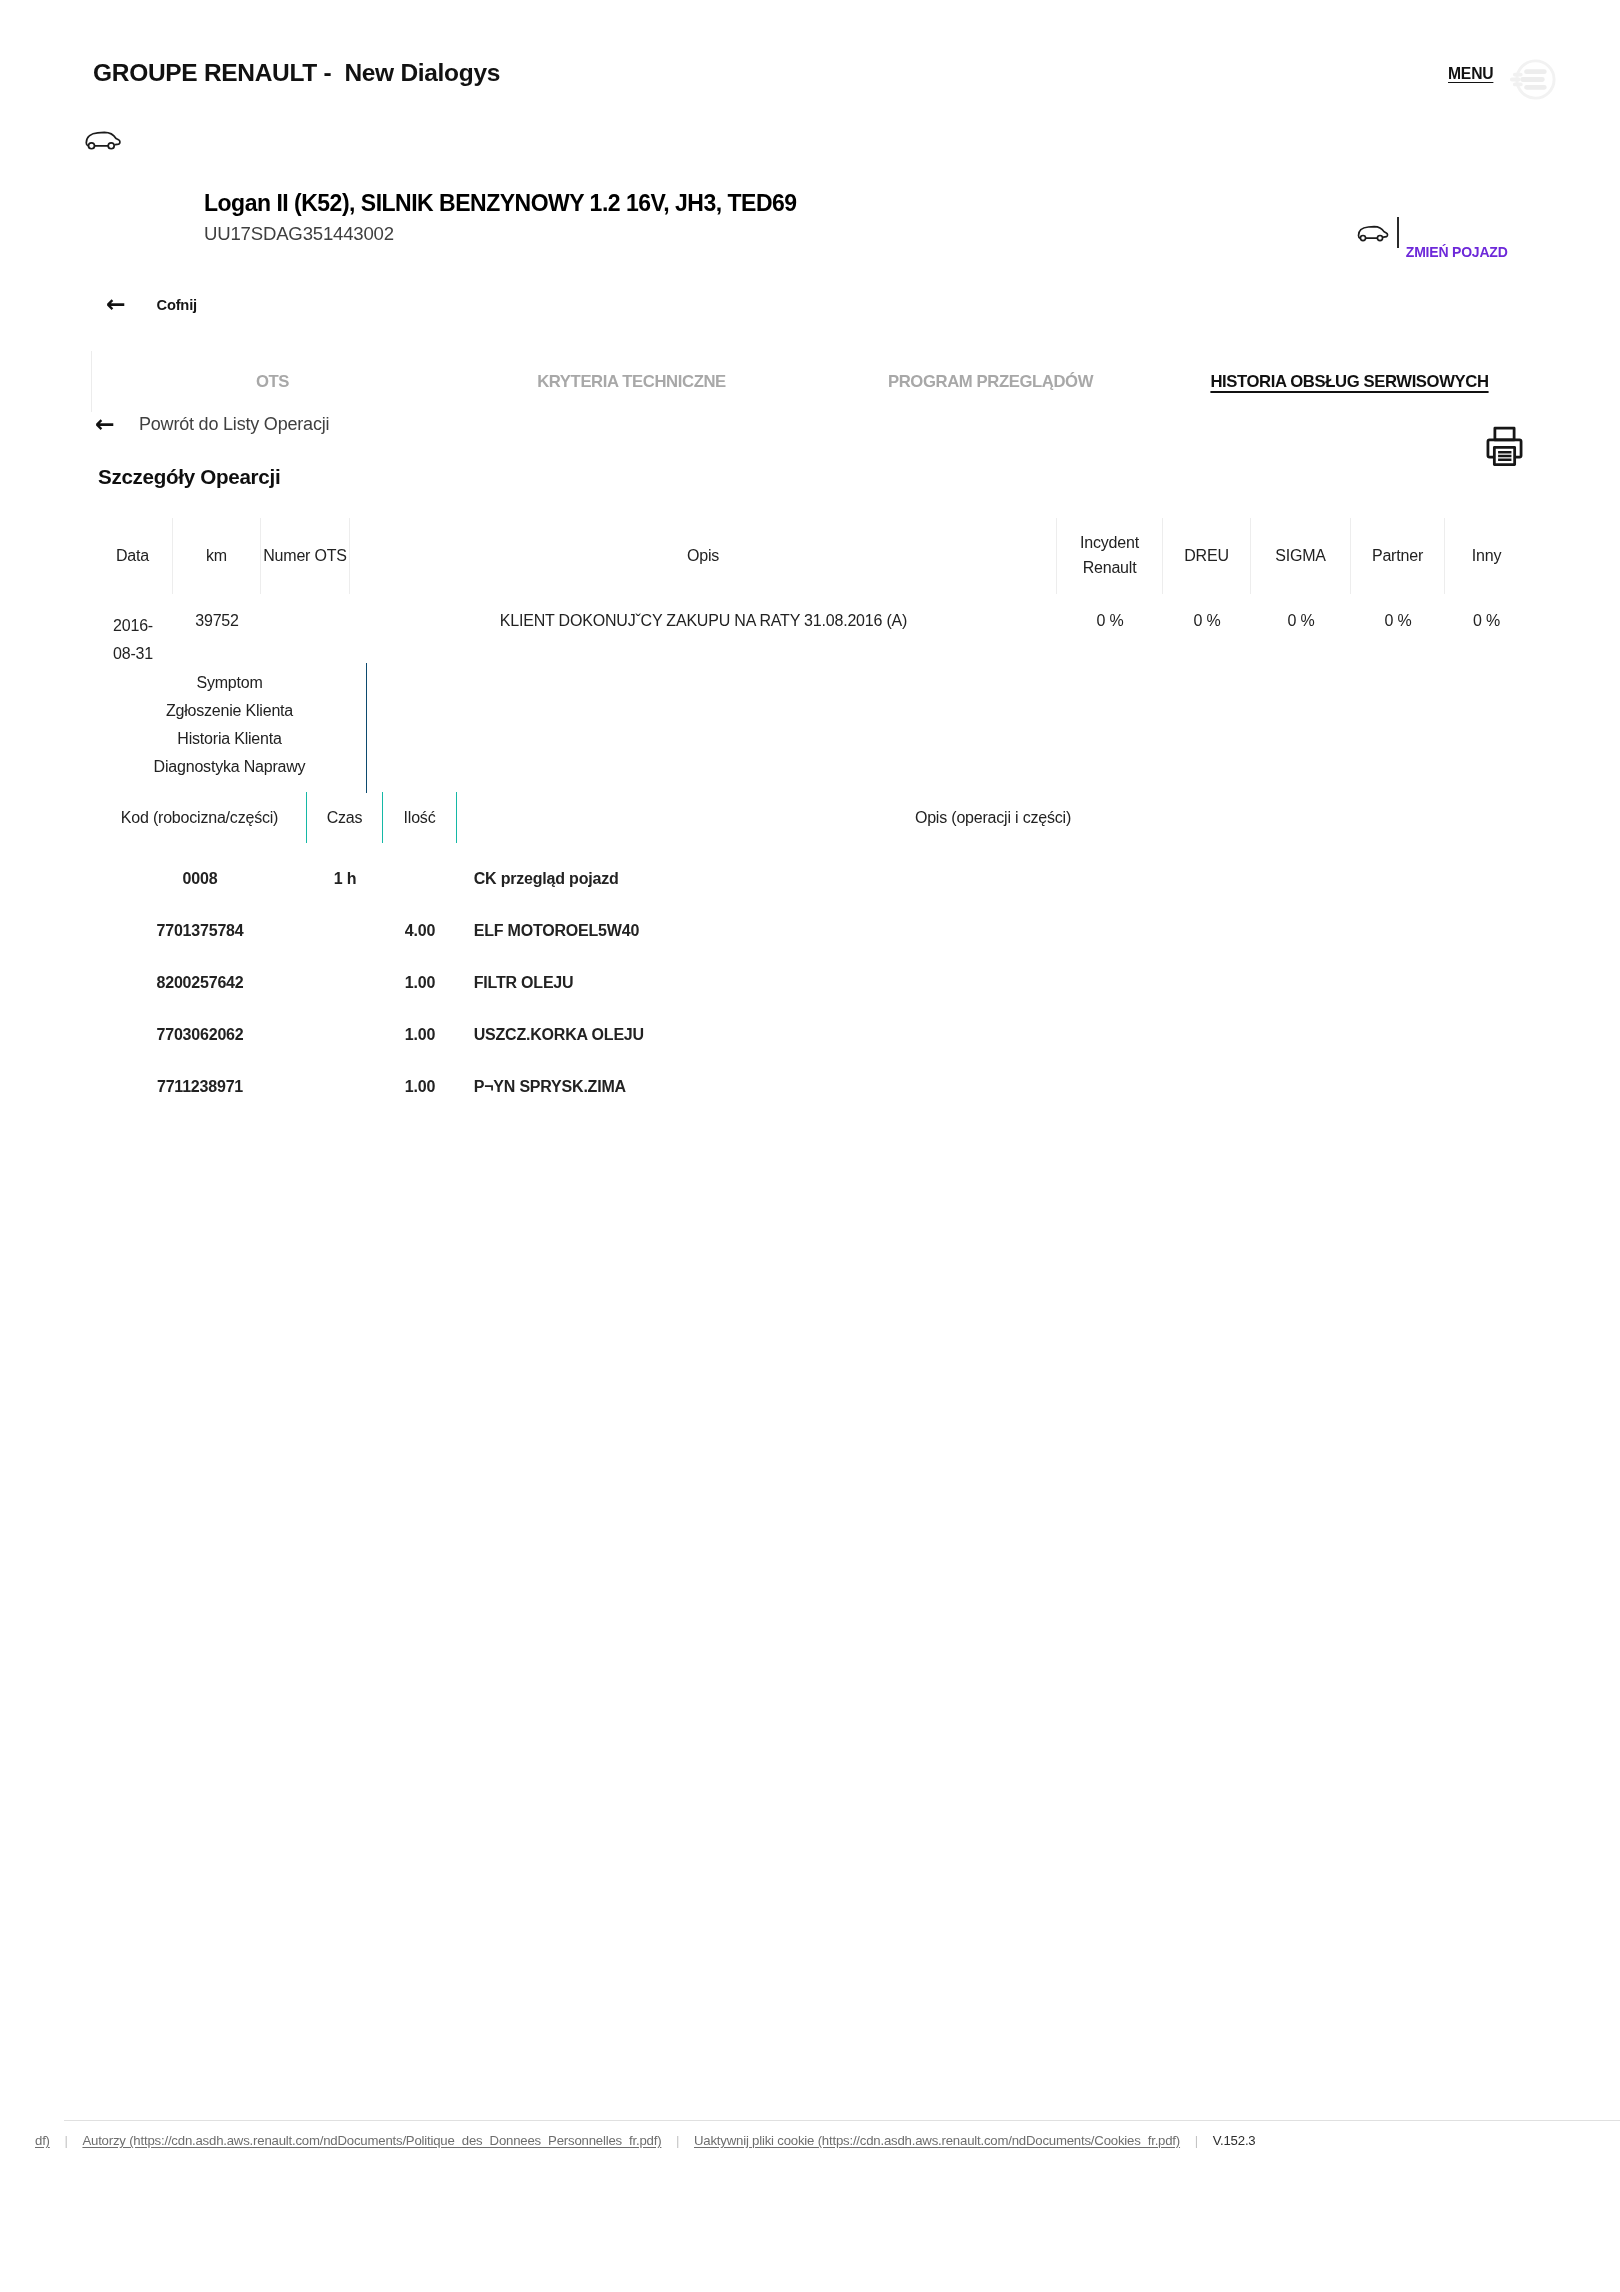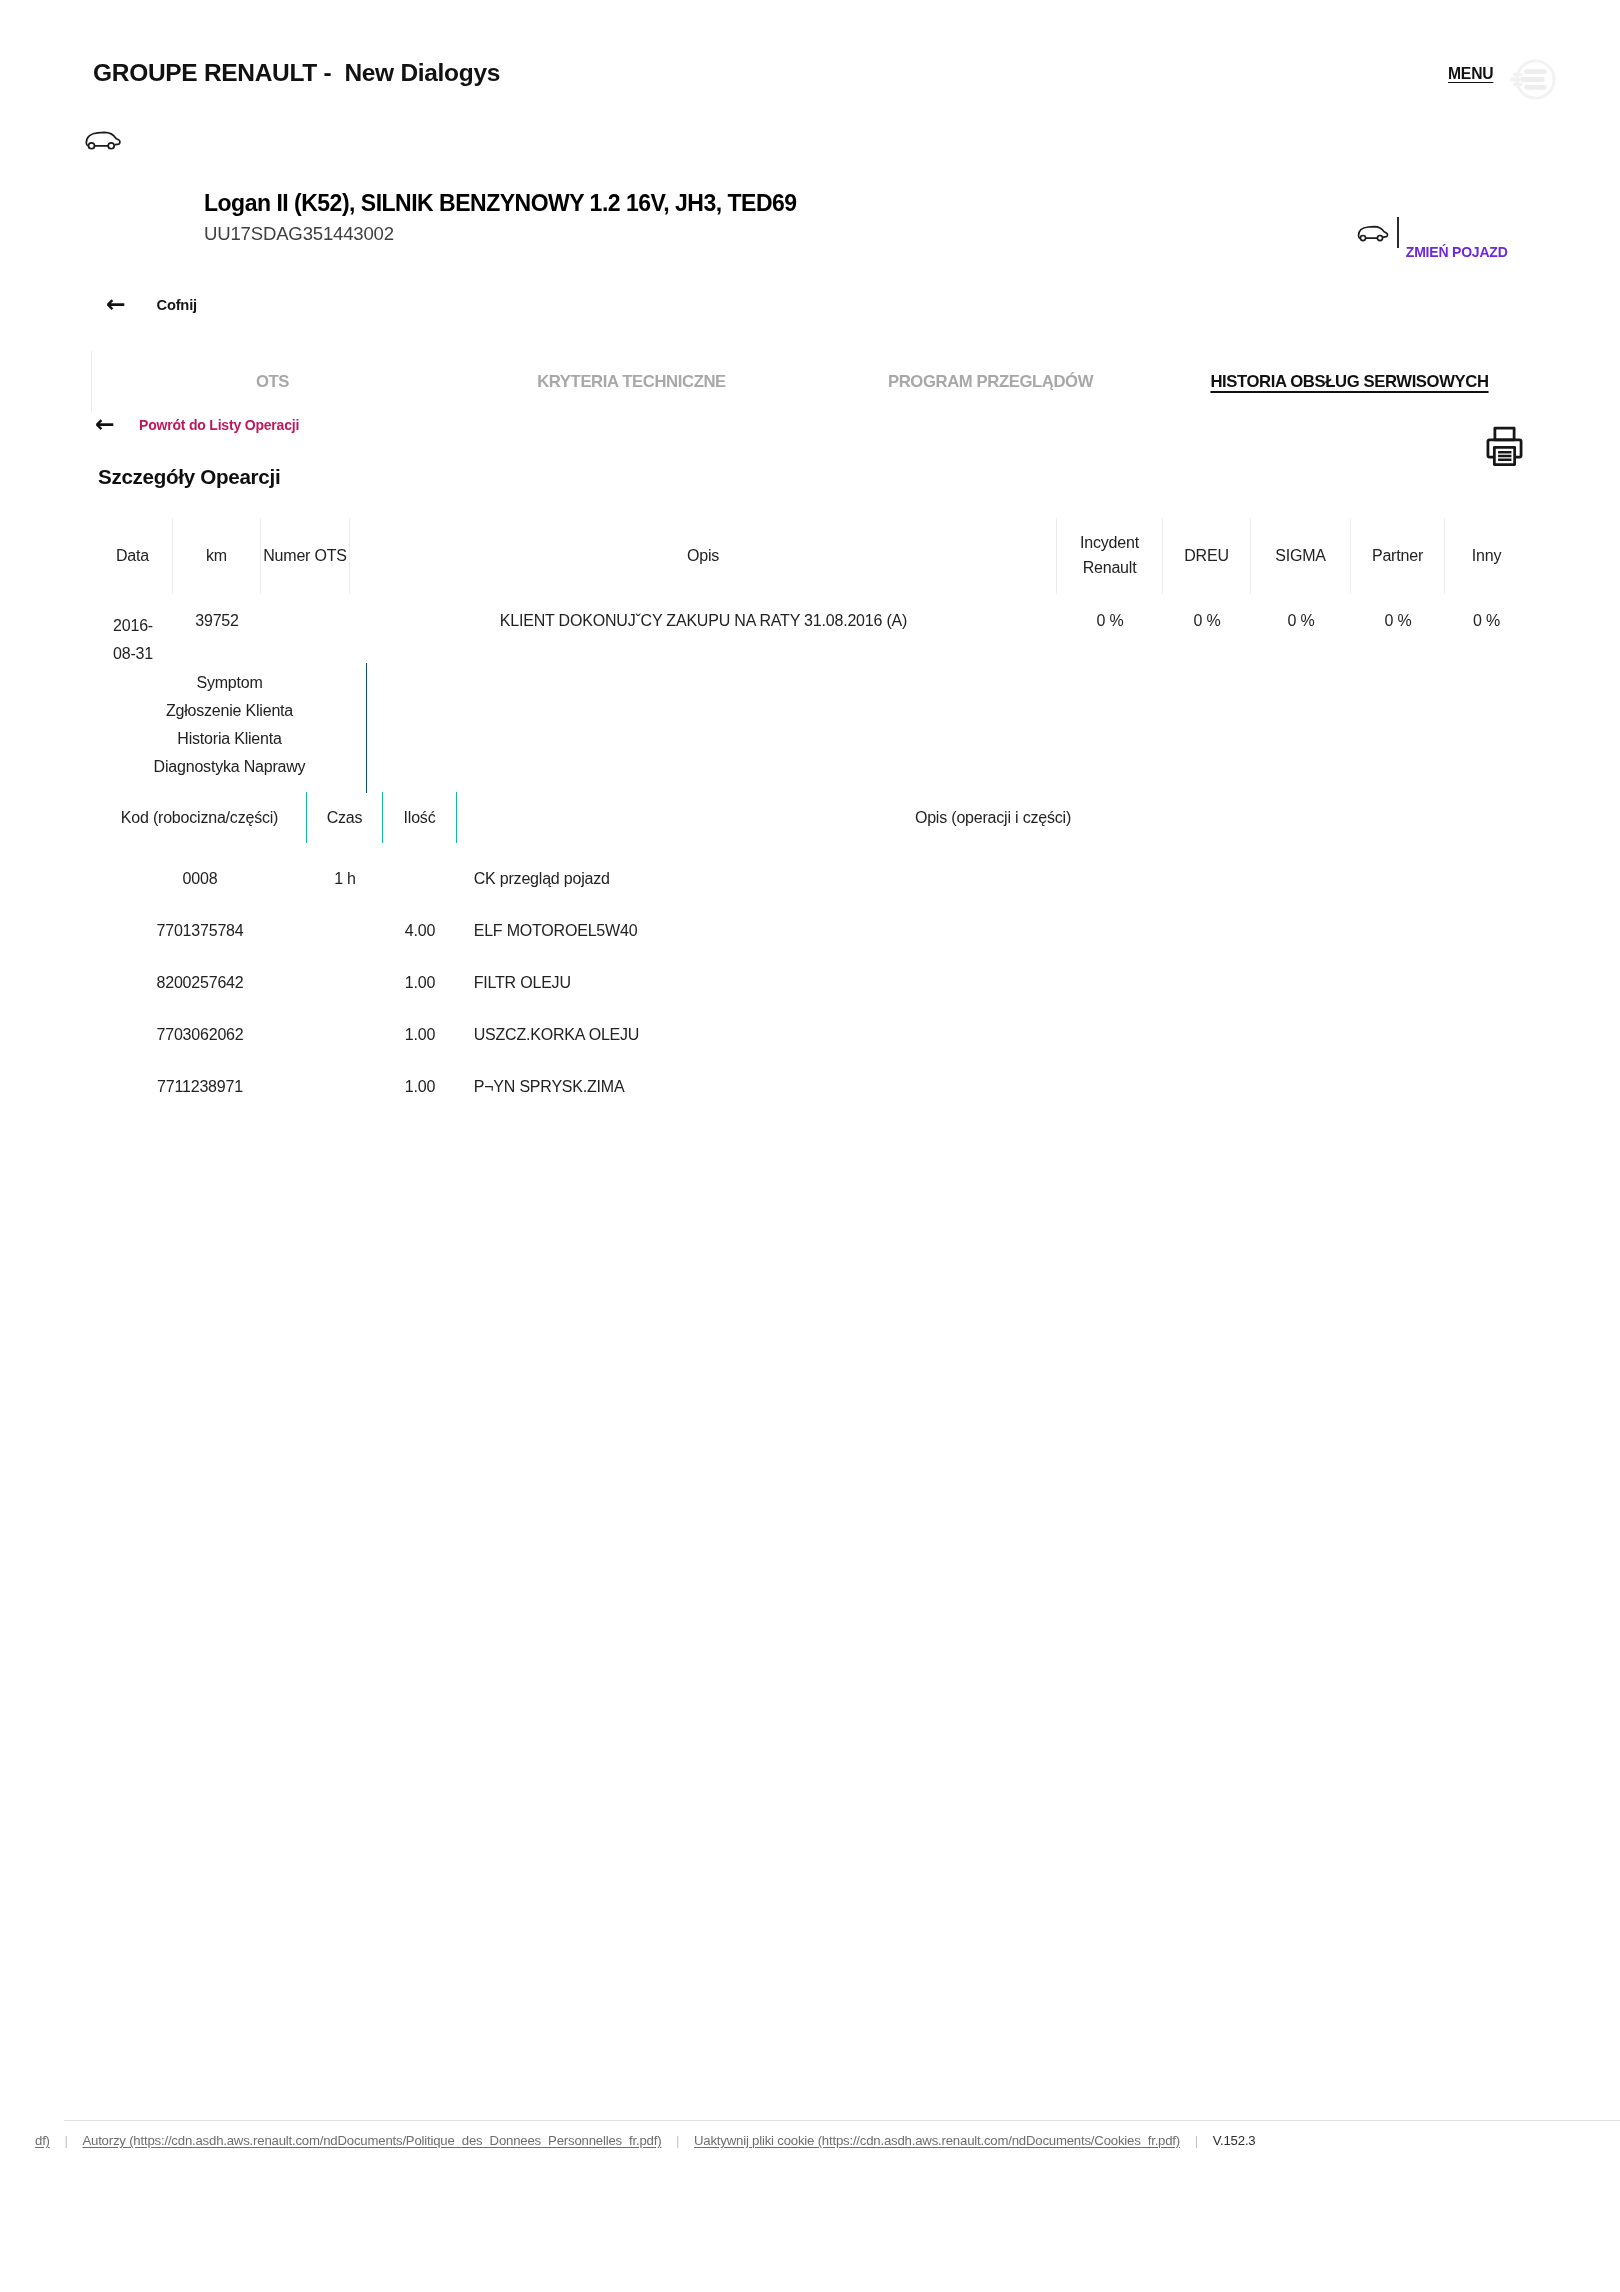--- a/index.html
+++ b/index.html
@@ -29,21 +29,21 @@
   .back-link .bl-label { font-size:14.7px; font-weight:bold; color:#161616; }
 
   
   .tab-strip-edge { left:91px; top:351px; width:1px; height:61px; background:#ececec; }
   .tab-bar { left:93px; top:353px; width:1436px; height:57px; display:flex; }
   .tab { flex:1 1 0; display:flex; align-items:center; justify-content:center;
          font-size:16.7px; font-weight:bold; letter-spacing:-0.4px; color:#a8a8a8; cursor:pointer; }
   .tab.active { color:#111; text-decoration:underline; text-underline-offset:3.9px; text-decoration-thickness:1.5px; }
 
   .subnav-back { left:95px; top:414px; display:flex; align-items:center; gap:24.5px; cursor:pointer; }
-  .subnav-back .sb-label { font-size:14px; font-weight:bold; color:#be185d; }
+  .subnav-back .sb-label { font-size:18px; font-weight:normal; color:#404040; }
   .print-btn { left:1483px; top:425px; cursor:pointer; }
 
   .section-title { left:98px; top:465px; font-size:20.6px; font-weight:bold; color:#0f0f0f; letter-spacing:-0.3px; }
 
   
   .op-table { left:93px; top:518px; width:1436px; }
   .op-head { display:flex; height:76px; }
   .op-head .hc { display:flex; align-items:center; justify-content:center; text-align:center;
                  font-size:16px; color:#222; line-height:1.55; border-right:1px solid #ededed; }
   .op-row { display:flex; margin-top:7.8px; }
@@ -56,21 +56,21 @@
   
   .op-links { left:93px; top:663px; width:274px; border-right:1px solid #0c4a6e; padding:5.9px 0 11.8px 0; }
   .op-link { text-align:center; font-size:16px; line-height:28px; color:#222; cursor:pointer; }
 
   
   .parts-table { left:93px; top:792px; width:1436px; }
   .pt-head { display:flex; height:51px; }
   .pt-head .hc { display:flex; align-items:center; justify-content:center; text-align:center;
                  font-size:16px; color:#222; border-right:1px solid #14b8a6; }
   .p-kod{width:214px;} .p-czas{width:76px;} .p-ilosc{width:74px;} .p-opis{width:1072px; border-right:none !important;}
-  .pt-rows { margin-top:9.8px; }
+  .pt-rows { margin-top:9.8px;font-weight:bold; }
   .pt-row { display:flex; height:52px; align-items:center; }
   .pt-row .rc { font-size:16px; color:#222; }
   .pt-row .p-kod, .pt-row .p-czas, .pt-row .p-ilosc { text-align:center; }
   .pt-row .p-opis { text-align:left; padding-left:16.7px; }
 
   
   .footer-rule { left:64px; top:2120px; width:1556px; height:1px; background:#e0e0e0; }
   .footer { left:35px; top:2133px; width:1568px; display:flex; align-items:center; gap:14.7px;
             font-size:13.2px; color:#6e6e6e; white-space:nowrap; }
   .footer a, .footer .flink { color:#6e6e6e; text-decoration:underline; text-underline-offset:2px; cursor:pointer; }

